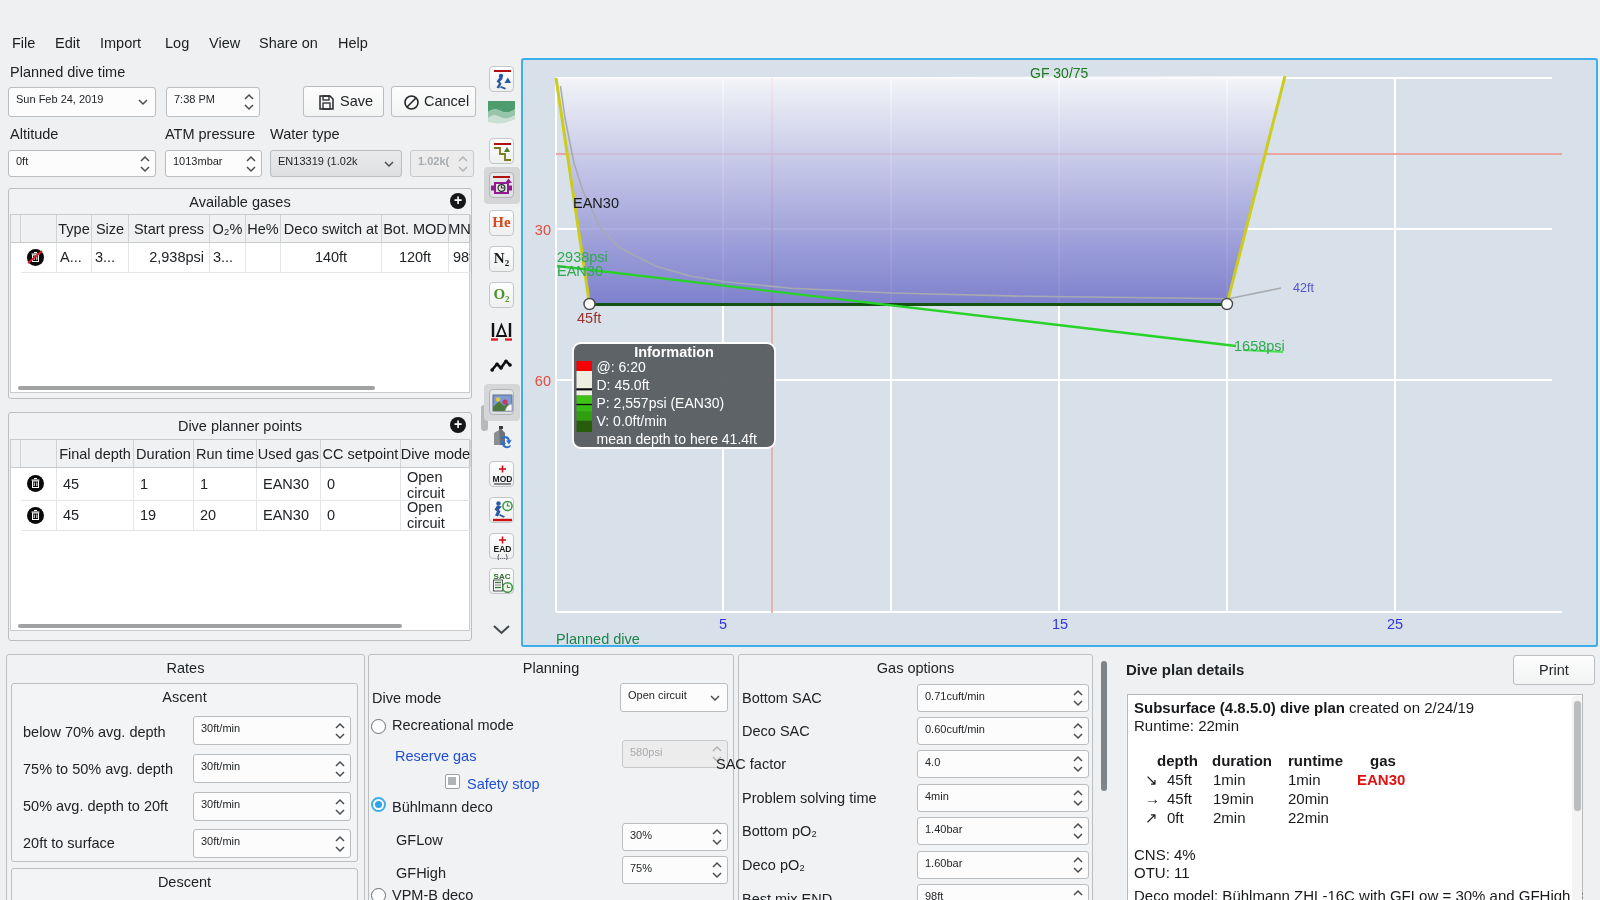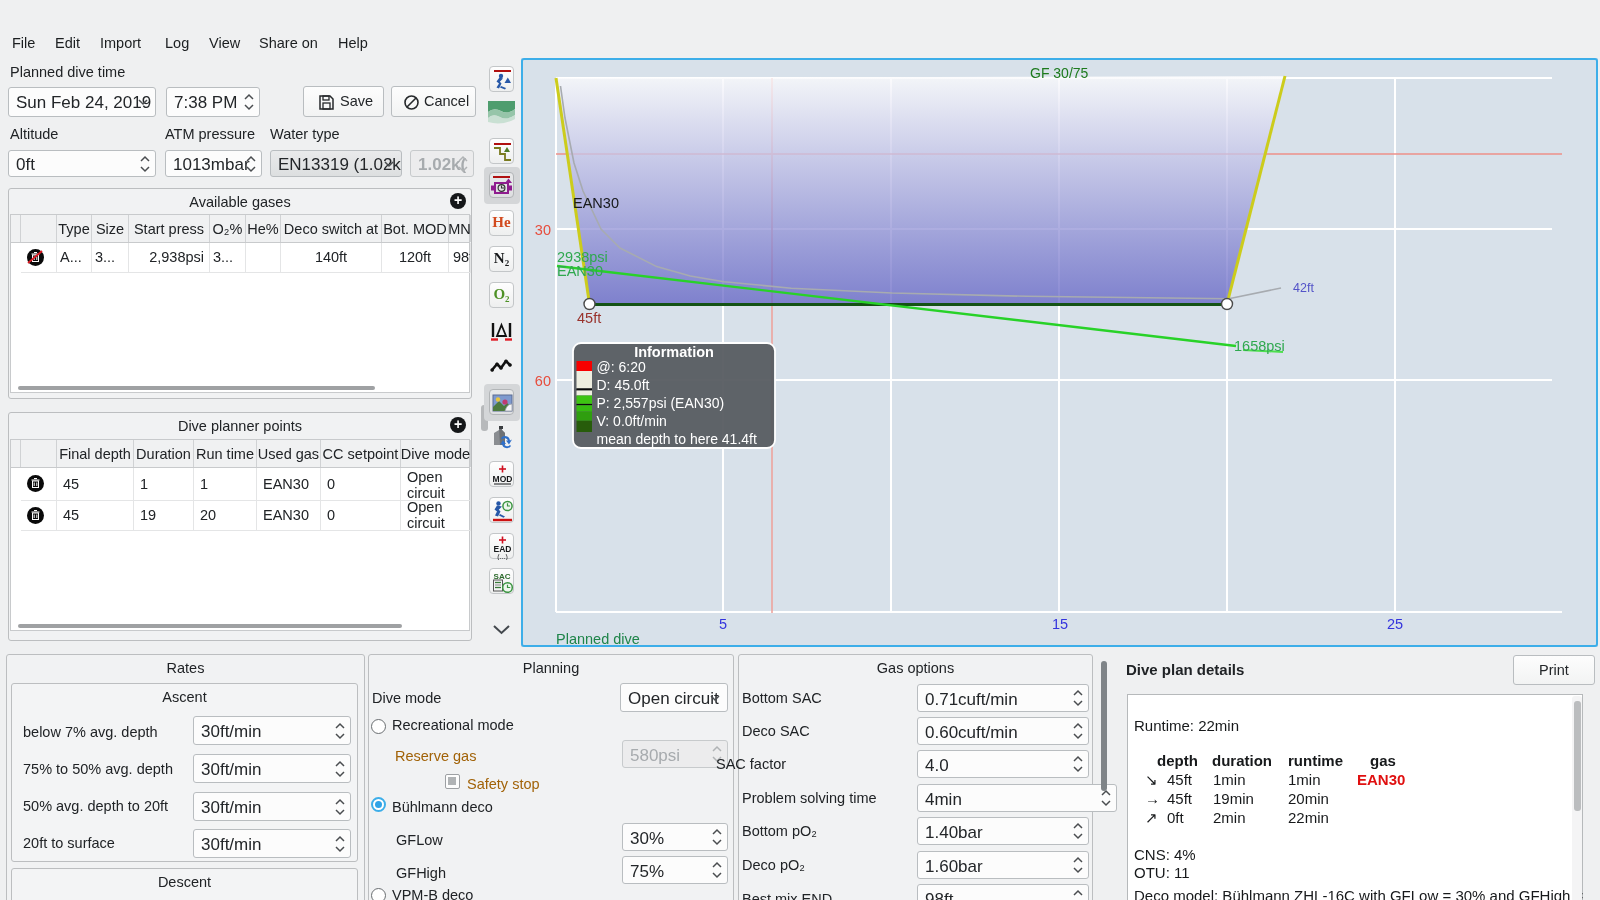--- a/index.html
+++ b/index.html
@@ -12,25 +12,25 @@
   background:linear-gradient(#4d545b, #3a4146); }
 #titlebar .title { position:absolute; left:0; right:0; top:5px; text-align:center;
   color:#fbfcfc; font-size:15px; }
 #appicon { position:absolute; left:7px; top:3px; width:22px; height:22px;
   background:linear-gradient(#4a7cb5,#2c5c92); border-radius:3px; border:1px solid #1d3e63; }
 
 #menubar { position:absolute; left:0; top:28px; width:1600px; height:30px; background:#eff0f1; }
 #menubar span { position:absolute; top:7px; font-size:14.5px; color:#1b1e20; }
 
 .lbl { position:absolute; font-size:14.5px; color:#202326; white-space:nowrap; }
-.lbl.dis { color:#a16207; }
+.lbl.dis { color:#1d4ed8; }
 .btn { position:absolute; background:linear-gradient(#fdfdfd,#f2f3f3); border:1px solid #b9bdc0;
   border-radius:3px; font-size:14.5px; color:#232629; text-align:center; }
 .field { position:absolute; background:#fcfcfc; border:1px solid #b9bdc0; border-radius:3px;
-  font-size:17px; color:#232629; white-space:nowrap; overflow:hidden; }
+  font-size:11px; color:#232629; white-space:nowrap; overflow:hidden; }
 .field .tx { position:absolute; left:7px; top:5px; }
 .field.dis { background:#ececed; color:#a7abae; border-color:#c7cacc; }
 
 .group { position:absolute; border:1px solid #bcbec0; border-radius:3px; background:#f1f2f3; }
 .group > .gtitle { position:absolute; left:0; right:0; top:5px; text-align:center; font-size:14.5px; color:#202326; }
 .pluscirc { position:absolute; width:16px; height:16px; border-radius:50%; background:#151719; color:#fff;
   font-size:14px; line-height:15px; text-align:center; font-weight:bold; }
 
 .tbl { position:absolute; background:#fff; border:1px solid #c8cacc; }
 .tbl .hdr { position:absolute; left:0; right:0; top:0; background:#f0f1f2; border-bottom:1px solid #c8cacc; }
@@ -532,21 +532,21 @@
   </svg>
 
   <div id="bottom">
 
     <div class="group" style="left:6px;top:654px;width:359px;height:250px;">
       <div class="gtitle">Rates</div>
     </div>
     <div class="group" style="left:11px;top:683px;width:347px;height:179px;background:#f3f4f5;">
       <div class="gtitle">Ascent</div>
     </div>
-    <div class="lbl" style="left:23px;top:724px;">below 7% avg. depth</div>
+    <div class="lbl" style="left:23px;top:724px;">below 70% avg. depth</div>
     <div class="field" style="left:193px;top:716px;width:158px;height:29px;">
         <span class="tx">30ft/min</span>
       <svg class="spin-ar" width="12" height="18" viewBox="0 0 12 18">
           <polyline points="2,6 6,2 10,6" fill="none" stroke="#4a4d50" stroke-width="1.5"></polyline>
           <polyline points="2,12 6,16 10,12" fill="none" stroke="#4a4d50" stroke-width="1.5"></polyline>
         </svg>
     </div>
     <div class="lbl" style="left:23px;top:761px;">75% to 50% avg. depth</div>
     <div class="field" style="left:193px;top:754px;width:158px;height:29px;">
         <span class="tx">30ft/min</span>
@@ -639,21 +639,21 @@
     </div>
     <div class="lbl" style="left:716px;top:756px;">SAC factor</div>
     <div class="field" style="left:917px;top:750px;width:172px;height:28px;">
         <span class="tx">4.0</span>
       <svg class="spin-ar" width="12" height="18" viewBox="0 0 12 18">
           <polyline points="2,6 6,2 10,6" fill="none" stroke="#4a4d50" stroke-width="1.5"></polyline>
           <polyline points="2,12 6,16 10,12" fill="none" stroke="#4a4d50" stroke-width="1.5"></polyline>
         </svg>
     </div>
     <div class="lbl" style="left:742px;top:790px;">Problem solving time</div>
-    <div class="field" style="left:917px;top:784px;width:200px;height:28px;">
+    <div class="field" style="left:917px;top:784px;width:172px;height:28px;">
         <span class="tx">4min</span>
       <svg class="spin-ar" width="12" height="18" viewBox="0 0 12 18">
           <polyline points="2,6 6,2 10,6" fill="none" stroke="#4a4d50" stroke-width="1.5"></polyline>
           <polyline points="2,12 6,16 10,12" fill="none" stroke="#4a4d50" stroke-width="1.5"></polyline>
         </svg>
     </div>
     <div class="lbl" style="left:742px;top:823px;">Bottom pO₂</div>
     <div class="field" style="left:917px;top:817px;width:172px;height:28px;">
         <span class="tx">1.40bar</span>
       <svg class="spin-ar" width="12" height="18" viewBox="0 0 12 18">
@@ -677,20 +677,21 @@
         </svg>
     </div>
 
     <div class="vscroll" style="left:1101px;top:661px;width:6px;height:130px;background:#7f8488;"></div>
 
     <div class="lbl" style="left:1126px;top:661px;font-weight:bold;font-size:15px;">Dive plan details</div>
     <div class="btn" style="left:1513px;top:655px;width:82px;height:30px;">
         <span style="position:absolute;left:0;right:0;top:6px;">Print</span>
       </div>
     <div id="planbox">
+      <div class="t" style="left:6px;top:4px;"><b>Subsurface (4.8.5.0) dive plan</b> created on 2/24/19</div>
       <div class="t" style="left:6px;top:22px;">Runtime: 22min</div>
       <div class="t" style="left:29px;top:57px;font-weight:bold;">depth</div>
       <div class="t" style="left:84px;top:57px;font-weight:bold;">duration</div>
       <div class="t" style="left:160px;top:57px;font-weight:bold;">runtime</div>
       <div class="t" style="left:242px;top:57px;font-weight:bold;">gas</div>
       <div class="t" style="left:17px;top:76px;">↘</div>
       <div class="t" style="left:39px;top:76px;">45ft</div>
       <div class="t" style="left:85px;top:76px;">1min</div>
       <div class="t" style="left:160px;top:76px;">1min</div>
       <div class="t" style="left:229px;top:76px;font-weight:bold;color:#e01010;">EAN30</div>

